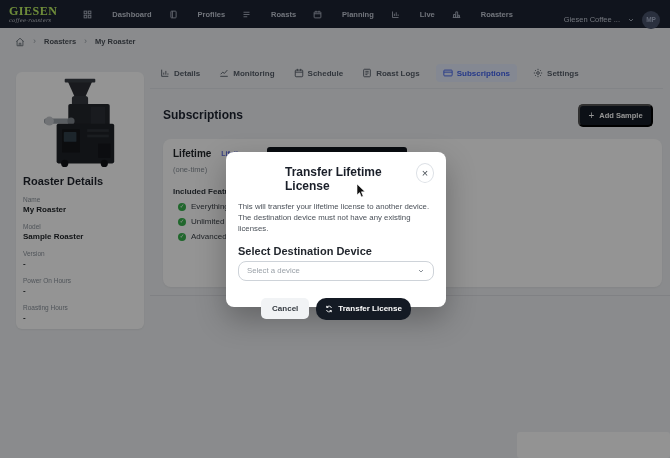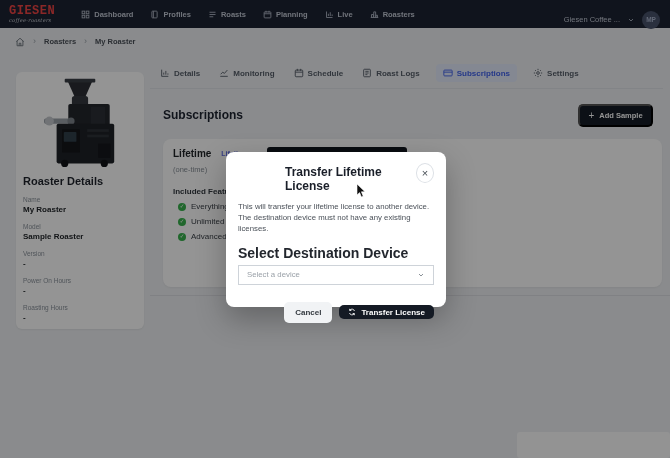--- a/index.html
+++ b/index.html
@@ -3,24 +3,24 @@
 <meta charset="utf-8">
 <style>
   * { margin:0; padding:0; box-sizing:border-box; }
   html,body { width:670px; height:458px; }
   body { font-family:"Liberation Sans", sans-serif; background:#eef0f3; position:relative; overflow:hidden; }
   .screen { position:absolute; inset:0; width:670px; height:458px; background:#eef0f3; }
 
   
   .topnav { position:absolute; left:0; top:0; width:670px; height:28px; background:#1d2433; display:flex; align-items:center; z-index:1; }
   .logo { margin-left:9px; display:flex; flex-direction:column; line-height:1; }
-  .logo-main { font-family:Liberation Mono, monospace; font-weight:bold; font-size:12px; color:#ef4444; letter-spacing:.5px; }
+  .logo-main { font-family:Liberation Serif, serif; font-weight:bold; font-size:12px; color:#bef264; letter-spacing:.5px; }
   .logo-sub { font-family:"DejaVu Serif", serif; font-style:italic; font-size:5px; color:#cfd2d8; margin-top:1px; letter-spacing:.3px; }
   .nav-items { display:flex; align-items:center; gap:17px; margin-left:26px; }
-  .nav-item { display:flex; align-items:center; gap:4px; color:#c2c8d4; font-size:7.5px; font-weight:600; cursor:pointer; }
+  .nav-item { display:flex; align-items:center; gap:20px; color:#c2c8d4; font-size:7.5px; font-weight:600; cursor:pointer; }
   .nav-item svg { width:9px; height:9px; stroke:#aeb6c4; }
   .nav-user { position:absolute; right:10px; top:0; height:39px; display:flex; align-items:center; gap:7px; }
   .nav-user-label { color:#c2c8d4; font-size:7.5px; }
   .nav-user svg { width:8px; height:8px; stroke:#aeb6c4; }
   .avatar { width:18px; height:18px; border-radius:50%; background:#49536b; color:#a9b4cc; font-size:6.5px; font-weight:bold; display:flex; align-items:center; justify-content:center; }
 
   
   .breadcrumb { position:absolute; left:0; top:28px; width:670px; height:27px; display:flex; align-items:center; gap:8px; padding-left:15px; }
   .breadcrumb svg { width:10px; height:10px; stroke:#6c757d; }
   .crumb { font-size:7.5px; color:#4a5058; font-weight:600; }
@@ -62,27 +62,27 @@
 
   .widget-ghost { position:absolute; left:517px; top:432px; width:153px; height:26px; background:#ffffff; opacity:.85; border-radius:3px; }
 
   
   .overlay { position:absolute; inset:0; background:rgba(0,0,0,.42); z-index:50; }
   .modal { position:absolute; left:226px; top:152px; width:220px; height:155px; background:#fff; border-radius:8px; z-index:60; box-shadow:0 12px 30px rgba(0,0,0,.28); padding:13px 12px 12px 12px; }
   .modal-head { display:flex; align-items:flex-start; justify-content:center;margin-left:47px; }
   .modal-title { font-size:12px; font-weight:bold; color:#1a1f29; }
   .modal-close { width:20px; height:20px; border-radius:50%; border:1px solid #dde1e6; background:#fff; color:#495057; font-size:11px; line-height:1; display:flex; align-items:center; justify-content:center; cursor:pointer; margin-top:-2px; }
   .modal-body { margin-top:9px; font-size:7.8px; line-height:1.4; color:#4a5058; width:195px; }
-  .modal-select-label { margin-top:10px; font-size:14px; font-weight:600; color:#23272e; }
-  .modal-select { margin-top:4px; width:196px; height:20px; border:1px solid #ced3d9; border-radius:0; background:#fff; display:flex; align-items:center; justify-content:space-between; padding:0 8px; cursor:pointer; }
+  .modal-select-label { margin-top:10px; font-size:11px; font-weight:600; color:#23272e; }
+  .modal-select { margin-top:4px; width:196px; height:20px; border:1px solid #ced3d9; border-radius:8px; background:#fff; display:flex; align-items:center; justify-content:space-between; padding:0 8px; cursor:pointer; }
   .select-placeholder { font-size:7.8px; color:#9aa1a8; }
   .modal-select svg { width:8px; height:8px; stroke:#6c757d; }
-  .modal-footer { display:flex; justify-content:flex-end; align-items:center; gap:7px; margin-top:17px; }
+  .modal-footer { display:flex; justify-content:center; align-items:center; gap:7px; margin-top:17px; }
   .btn-cancel { height:21px; padding:0 11px; background:#f1f3f5; border:none; border-radius:5px; font-size:8px; font-weight:600; color:#343a40; cursor:pointer; font-family:inherit; }
-  .btn-confirm { height:14px; padding:0 9px; background:#141a24; border:none; border-radius:5px; font-size:8px; font-weight:600; color:#fff; cursor:pointer; display:flex; align-items:center; gap:5px; font-family:inherit; }
+  .btn-confirm { height:22px; padding:0 9px; background:#141a24; border:none; border-radius:10px; font-size:8px; font-weight:600; color:#fff; cursor:pointer; display:flex; align-items:center; gap:5px; font-family:inherit; }
   .btn-confirm svg { width:8px; height:8px; stroke:#fff; }
 
   .cursor { position:absolute; left:356px; top:184px; z-index:70; pointer-events:none; }
 </style>
 </head>
 <body>
 
 <div class="screen">
 
   <header class="topnav">

